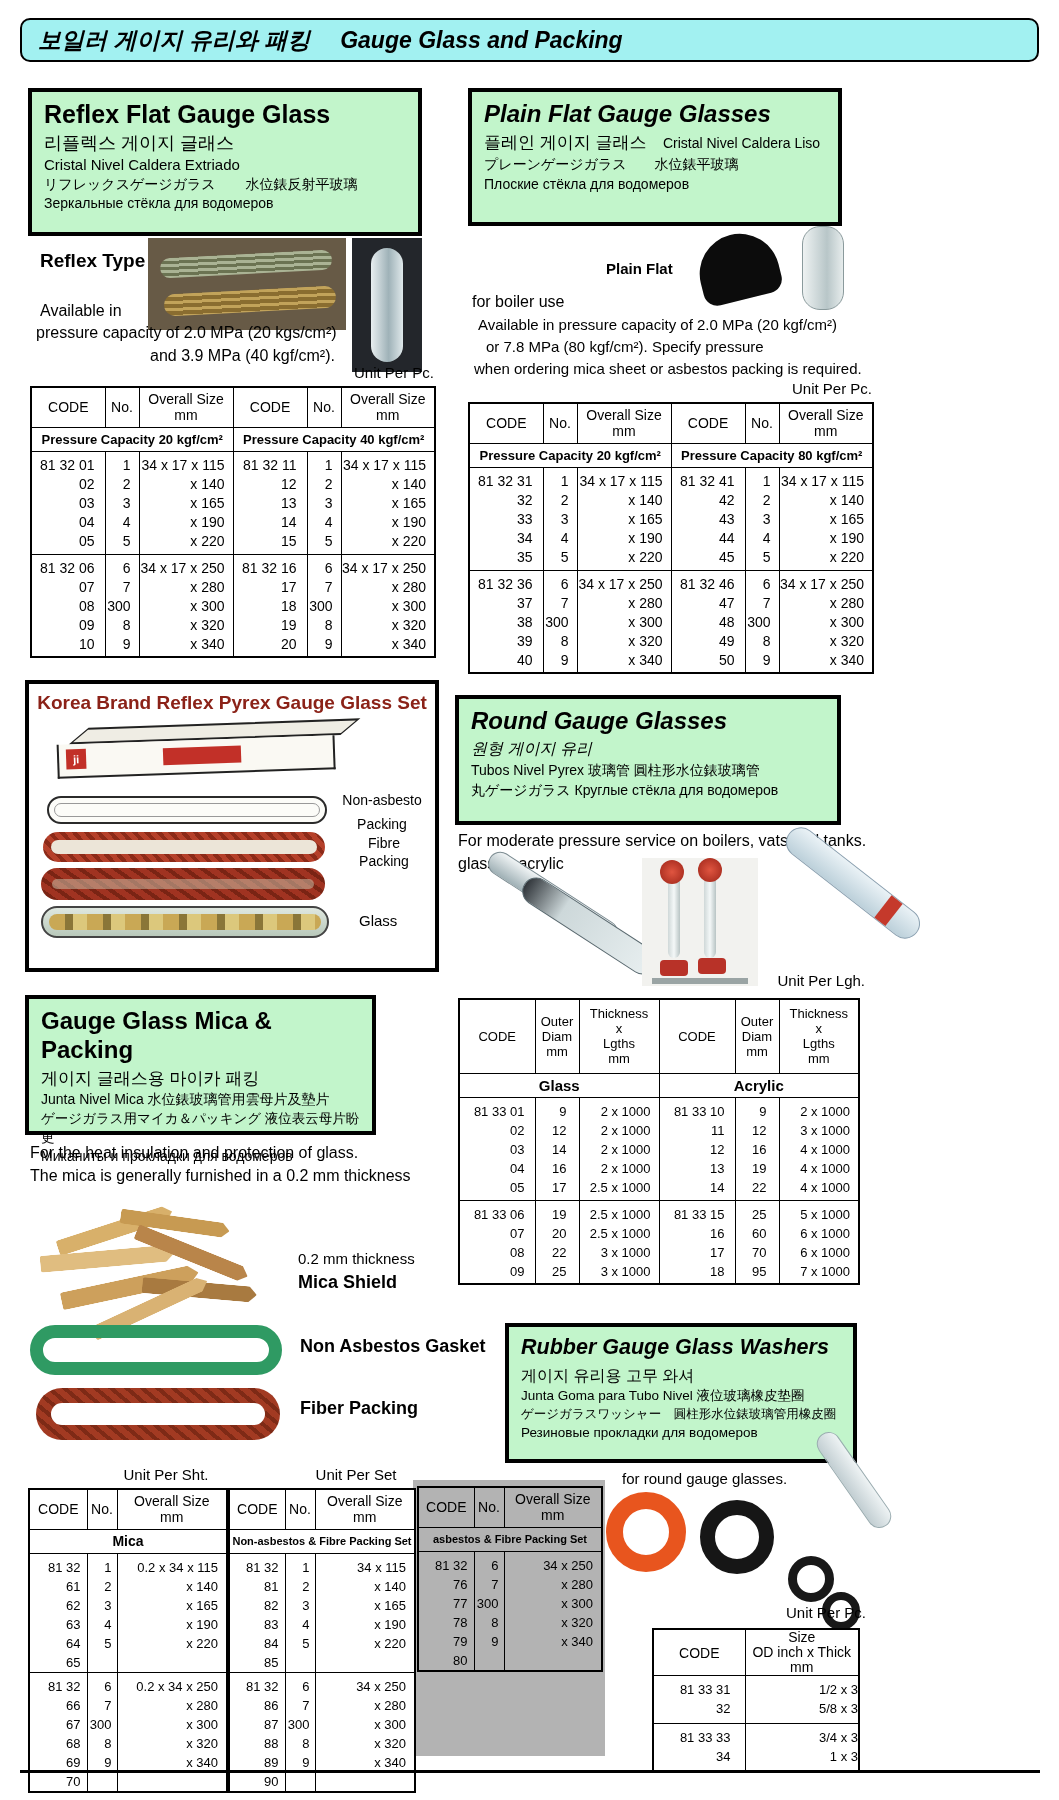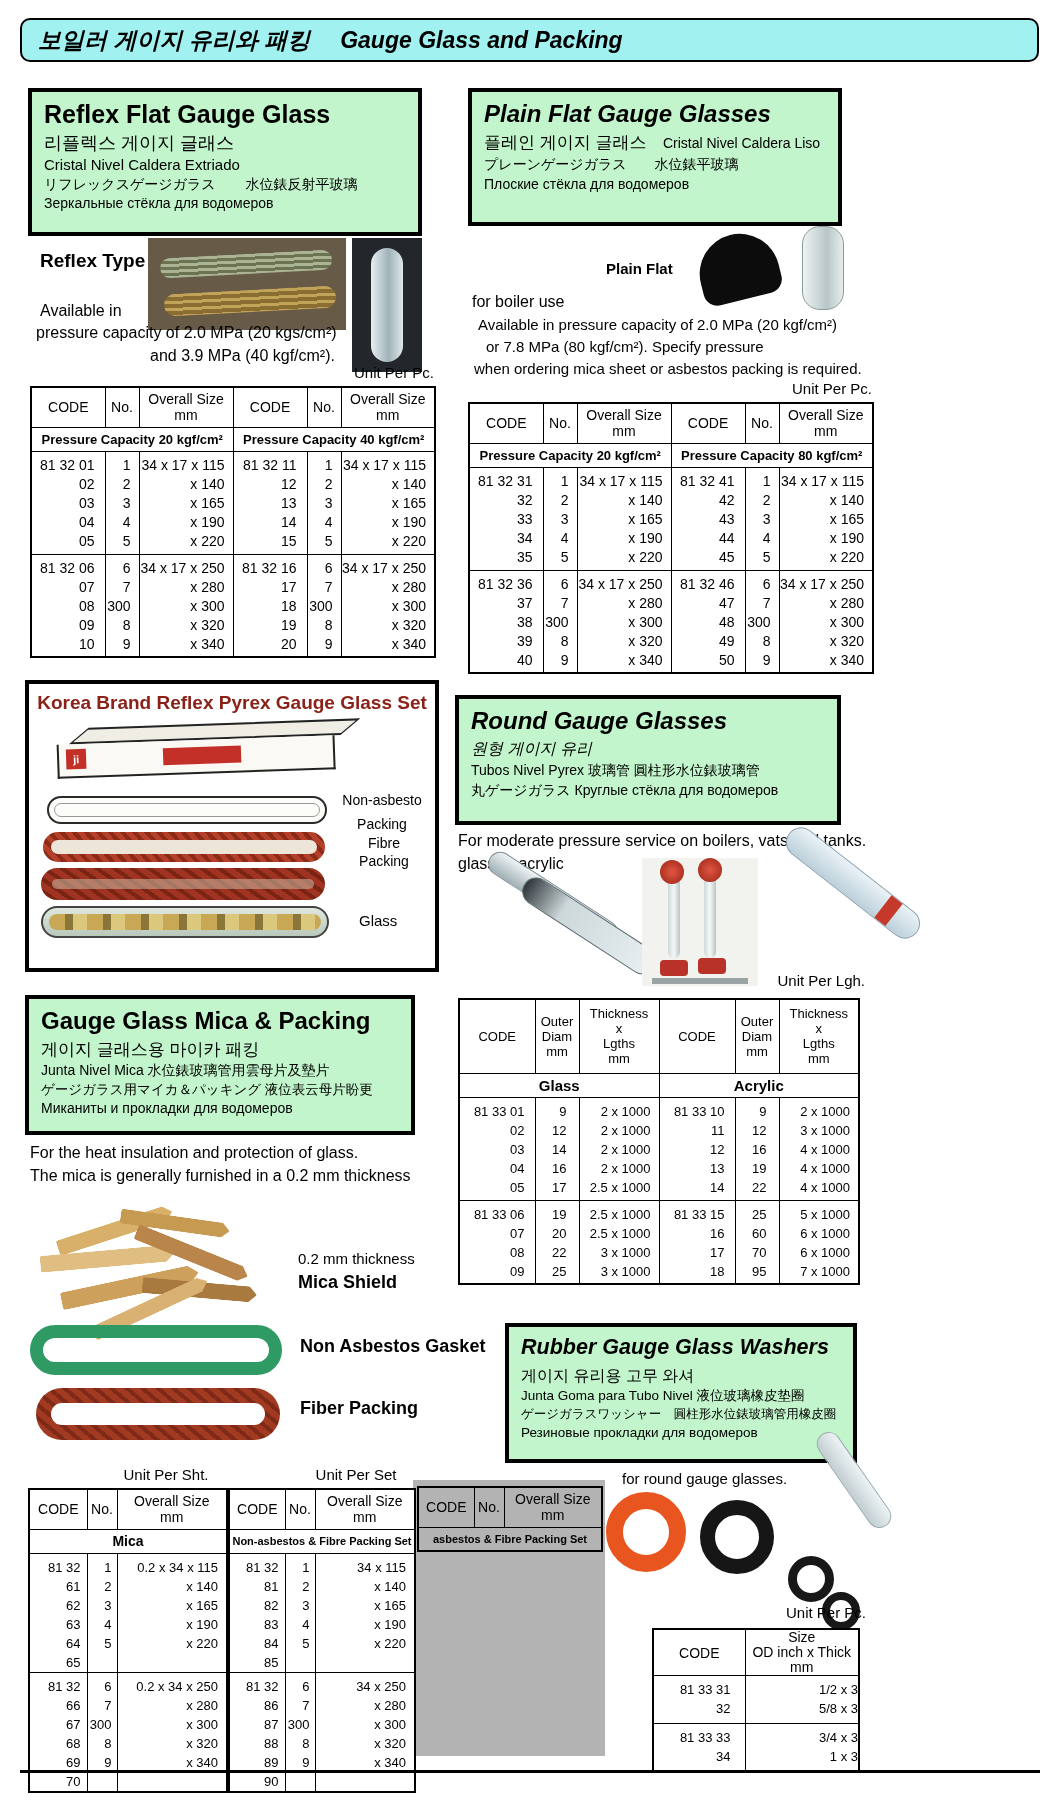--- a/index.html
+++ b/index.html
@@ -429,21 +429,21 @@
 70
 95</td>
         <td class="pre sz">5 x 1000
 6 x 1000
 6 x 1000
 7 x 1000</td>
       </tr>
     </tbody>
   </table>
 
-  <div class="abs gbox" style="left:25px;top:995px;width:390px;height:140px">
+  <div class="abs gbox" style="left:25px;top:995px;width:351px;height:140px">
     <div class="b" style="font-size:24px;line-height:29px;margin-bottom:4px">Gauge Glass Mica &amp; Packing</div>
     <div style="font-size:17px;line-height:22px">게이지 글래스용 마이카 패킹</div>
     <div style="font-size:14px;line-height:19px">Junta Nivel Mica  水位錶玻璃管用雲母片及墊片</div>
     <div style="font-size:13.5px;line-height:19px">ゲージガラス用マイカ＆パッキング 液位表云母片盼更</div>
     <div style="font-size:14px;line-height:19px">Миканиты и прокладки для водомеров</div>
   </div>
   <div class="abs" style="left:30px;top:1144px;font-size:16px">For the heat insulation and protection of glass.</div>
   <div class="abs" style="left:30px;top:1167px;font-size:16px">The mica is generally furnished in a 0.2 mm thickness</div>
 
   <div class="mica-strip" style="left:55px;top:1222px;width:120px;height:16px;background:#d8b06a;transform:rotate(-18deg)"></div>
@@ -627,18 +627,35 @@
     <tbody>
       <tr class="hdr" style="height:38px">
         <th class="pre">CODE</th>
         <th class="pre">No.</th>
         <th class="pre">Overall Size
 mm</th>
       </tr>
       <tr class="cap" style="height:22px">
         <td colspan="3" style="font-size:11px">asbestos &amp; Fibre Packing Set</td>
       </tr>
+      <tr class="grp h5">
+        <td class="pre cd" style="padding-right:6px">81 32 76
+77
+78
+79
+80</td>
+        <td class="pre no" style="padding-right:5px">6
+7
+300
+8
+9</td>
+        <td class="pre sz">34 x 250
+x 280
+x 300
+x 320
+x 340</td>
+      </tr>
     </tbody>
   </table>
 
   <div class="abs" style="left:20px;top:1770px;width:1020px;height:3px;background:#000"></div>
 
 </div>
 
 </body></html>

